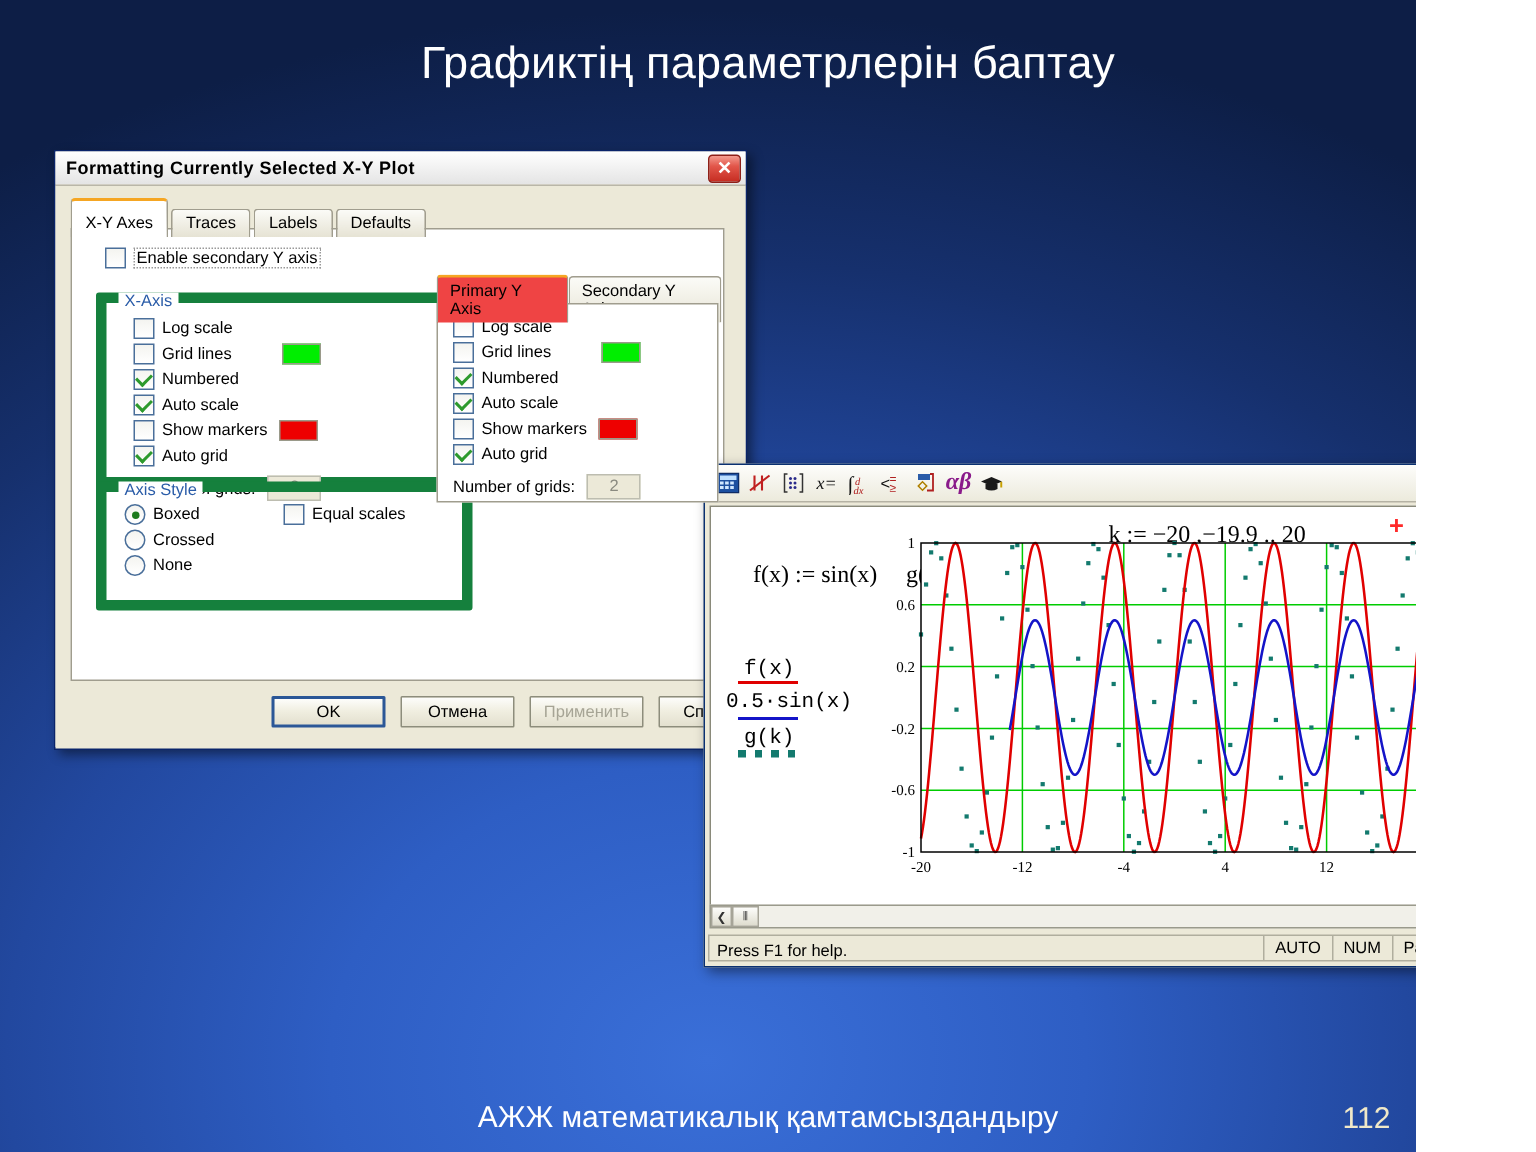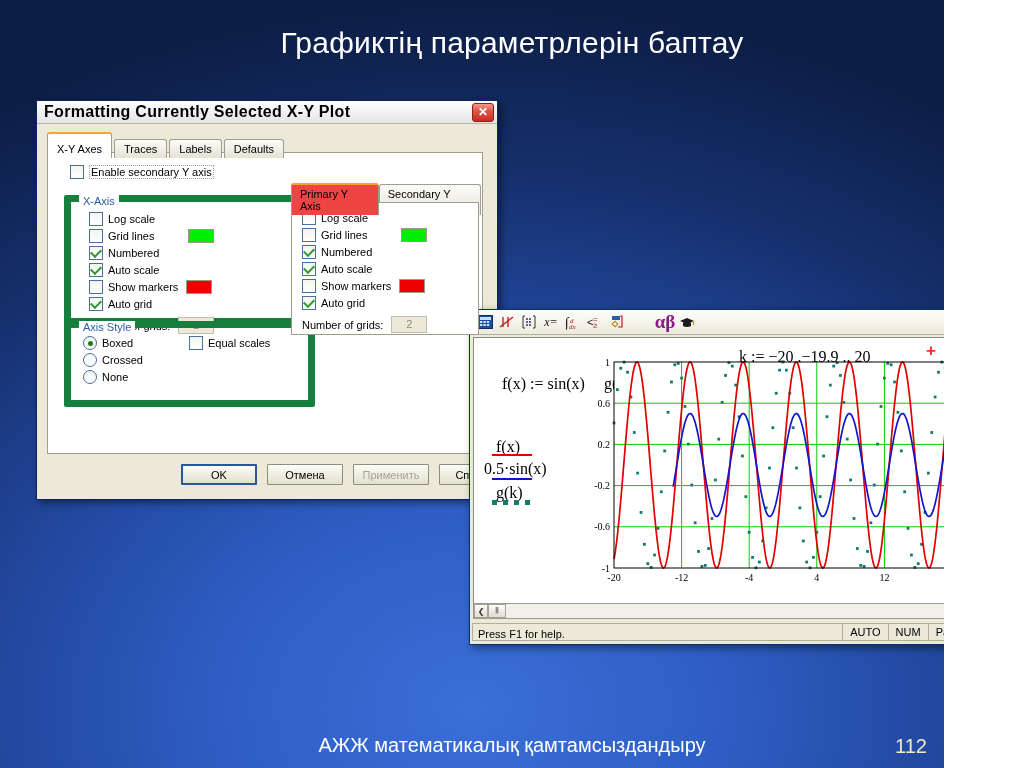--- a/index.html
+++ b/index.html
@@ -52,21 +52,21 @@
     height: 22px;
     background: linear-gradient(to bottom, #0a59c8 0%, #1e6fe0 12%, #1157cf 45%, #0c4ec0 78%, #0a3fa8 100%);
     background: linear-gradient(to bottom, #ffffff 0%, #f2f2f2 48%, #e4e4e4 100%);
     display: flex; align-items: center;
     padding: 0 3px 0 7px;
     border-bottom: 1px solid #b9b6a8;
   }
   #dialog-title {
     flex: 1;
     font-weight: bold;
-    font-size: 16px;
+    font-size: 12px;
     color: #000;
     letter-spacing: 0.3px;
   }
   #dialog-close {
     width: 20px; height: 17px;
     border-radius: 3px;
     background: linear-gradient(to bottom, #f49a8e 0%, #e2564a 40%, #c62d22 100%);
     border: 1px solid #8e2018;
     color: #fff;
     font-size: 12px; font-weight: bold;
@@ -298,22 +298,22 @@
 
   .math-expr {
     position: absolute;
     font-family: "Liberation Serif", serif;
     font-size: 16px;
     color: #000;
     white-space: nowrap;
   }
   .legend-label {
     position: absolute;
-    font-family: Liberation Serif, serif;
-    font-size: 16px;
+    font-family: Liberation Mono, monospace;
+    font-size: 14px;
     color: #000;
     white-space: nowrap;
   }
   .legend-line { position: absolute; height: 2px; }
   #red-cross {
     position: absolute;
     color: #ff2a2a;
     font-size: 17px;
     font-weight: bold;
     line-height: 1;
@@ -513,21 +513,21 @@
             <text x="6" y="13" font-size="8" fill="#b02020">≥</text>
           </svg>
       </div>
       <div class="mc-icon">
         <svg width="14" height="14" viewBox="0 0 14 14">
             <rect x="2" y="1" width="8" height="4" fill="#2a5ca8"></rect>
             <path d="M10 1 L12 1 L12 12 L8 12" stroke="#b02020" fill="none" stroke-width="1.2"></path>
             <rect x="3" y="7" width="4" height="4" fill="none" stroke="#b08000" stroke-width="1" transform="rotate(45 5 9)"></rect>
           </svg>
       </div>
-      <div class="mc-icon" style="font-family:'Liberation Serif',serif; color:#8a1a8a; font-size:19px; font-weight:bold;margin-left:26px;">αβ</div>
+      <div class="mc-icon" style="font-family:'Liberation Serif',serif; font-style:italic; color:#8a1a8a; font-size:16px; font-weight:bold;">αβ</div>
       <div class="mc-icon">
         <svg width="16" height="13" viewBox="0 0 16 13">
             <path d="M1 5 L8 2 L15 5 L8 8 Z" fill="#1a1a1a"></path>
             <path d="M4 6.5 L4 10 Q8 12 12 10 L12 6.5" fill="#1a1a1a"></path>
             <path d="M14.5 5.2 L14.5 9" stroke="#c8a000" stroke-width="1.3"></path>
           </svg>
       </div>
     </div>
 
     <div id="mc-doc">

